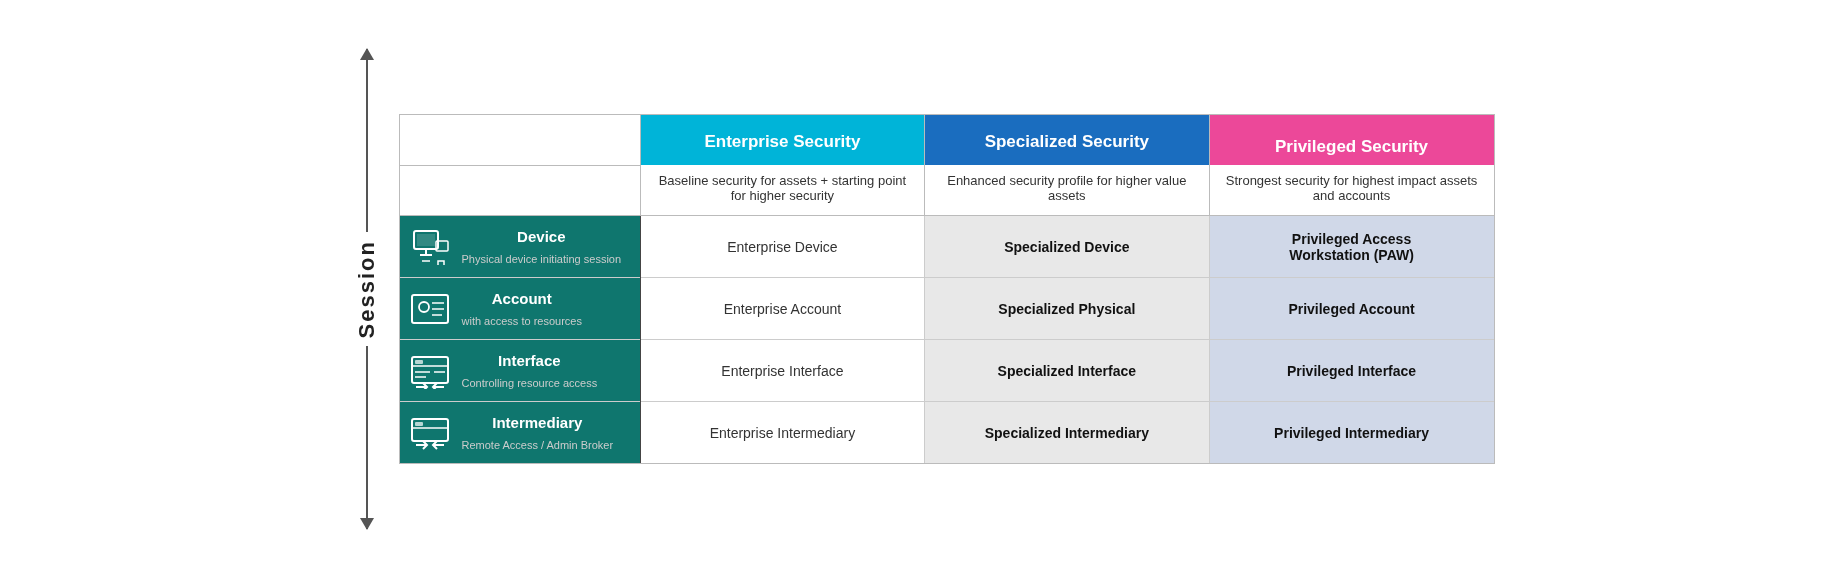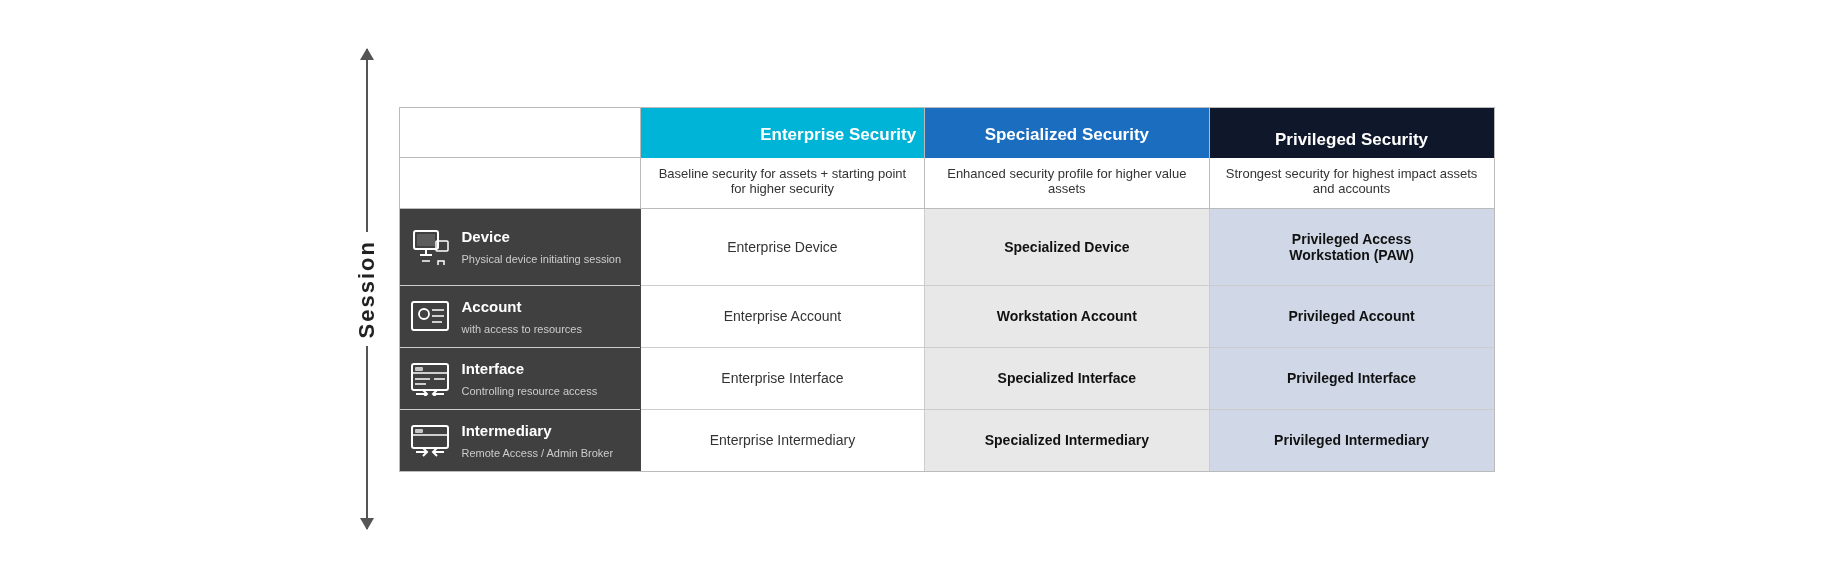--- a/index.html
+++ b/index.html
@@ -96,34 +96,34 @@
 
     
     .header-empty {
       background: #fff;
       border-right: 1.5px solid #bbb;
       border-bottom: 1.5px solid #bbb;
       padding: 0;
     }
     .header-enterprise {
       background: #00b4d8;
-      text-align: right;
+      text-align: center;
       padding: 12px 8px 8px;
       border-right: 1.5px solid #bbb;
       border-bottom: none;
     }
     .header-specialized {
       background: #1a6dbf;
       text-align: center;
       padding: 12px 8px 8px;
       border-right: 1.5px solid #bbb;
       border-bottom: none;
     }
     .header-privileged {
-      background: #0f172a;
+      background: #ec4899;
       text-align: center;
       padding: 22px 8px 8px;
       border-bottom: none;
     }
     .header-title {
       font-size: 17px;
       font-weight: 700;
       color: #fff;
     }
 
@@ -153,24 +153,25 @@
     tr.data-row td {
       border-top: 1.5px solid #ccc;
       border-right: 1.5px solid #ccc;
       vertical-align: middle;
     }
     tr.data-row td:last-child {
       border-right: none;
     }
 
     .row-label-cell {
-      background: #404040;
+      background: #0f766e;
       color: #fff;
       padding: 12px 10px 12px 8px;
       border-right: 1.5px solid #444 !important;
+      text-align: center;
     }
     .row-label-inner {
       display: flex;
       flex-direction: row;
       align-items: center;
       gap: 10px;
     }
     .row-icon {
       width: 44px;
       height: 36px;
@@ -208,21 +209,21 @@
       font-weight: 700;
       color: #111;
       padding: 14px 10px;
     }
     .cell-privileged {
       background: #d0d8e8;
       text-align: center;
       font-size: 14px;
       font-weight: 700;
       color: #111;
-      padding: 22px 10px;
+      padding: 14px 10px;
     }
 
     
     svg { display: block; }
   </style>
 </head>
 <body>
 
 <div class="outer-wrapper">
 
@@ -303,21 +304,21 @@
       <line x1="24" y1="24" x2="34" y2="24" stroke="white" stroke-width="1.5"></line>
     </svg>
                 </div>
       <div class="row-text-block">
         <span class="row-title">Account</span>
         <span class="row-subtitle">with access to resources</span>
       </div>
     </div>
             </td>
             <td class="cell-enterprise">Enterprise Account</td>
-            <td class="cell-specialized">Workstation Account</td>
+            <td class="cell-specialized">Specialized Physical</td>
             <td class="cell-privileged">Privileged Account</td>
           </tr>
           <tr class="data-row">
             <td class="row-label-cell">
     <div class="row-label-inner">
       <div class="row-icon">
                   <svg width="44" height="36" viewBox="0 0 44 36" fill="none" xmlns="http://www.w3.org/2000/svg">
       <rect x="4" y="4" width="36" height="26" rx="2" stroke="white" stroke-width="2" fill="none"></rect>
       <line x1="4" y1="13" x2="40" y2="13" stroke="white" stroke-width="1.5"></line>
       <rect x="7" y="7" width="8" height="4" rx="1" fill="white" opacity="0.7"></rect>

